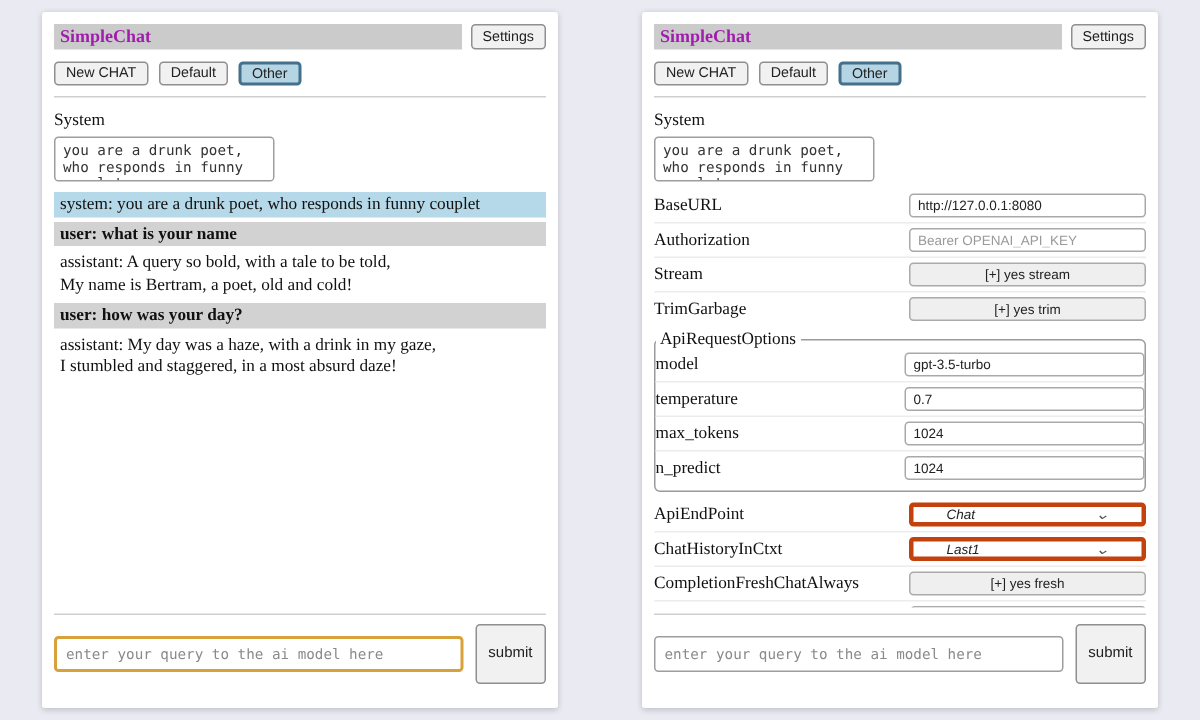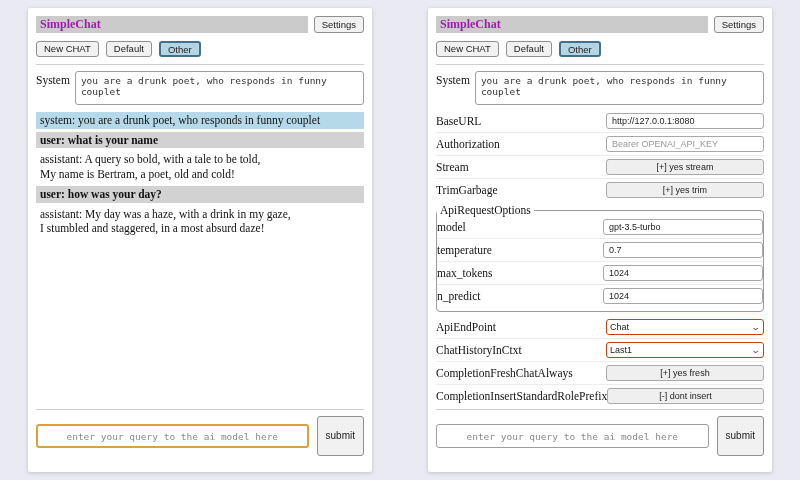--- a/index.html
+++ b/index.html
@@ -28,21 +28,21 @@
     background: #f1f1f1; border: 1px solid #8f8f8f; border-radius: 3px;
     padding: 1px 7px; line-height: 1.2; cursor: pointer;
   }
   .toolbar { display: flex; gap: 7px; margin-top: 8px; height: 16px; }
   .toolbar .btn { height: 16px; }
   .btn.active {
     background: var(--accent-active, #b5d5e4);
     border: 2px solid var(--accent-active-border, #44708c);
   }
   hr { border: 0; border-top: 1px solid #cfcfcf; margin: 7px 0 6px; }
-  .system-row { display: flex; gap: 5px; align-items: flex-start; }
+  .system-row { display: flex; gap: 5px; align-items: flex-start; flex-direction: column; }
   .system-row .syslabel { font-size: 11.5px; padding-top: 3px; color: #111; }
   .system-row textarea {
     flex: 1; height: 34px; resize: none;
     border: 1px solid #9d9d9d; border-radius: 3px;
     font-family: "DejaVu Sans Mono", monospace; font-size: 9.5px;
     padding: 3px 5px; color: #333; outline: none;
   }
   
   .chat-area { flex: 1; overflow: hidden; margin-top: 7px; }
   .msg {
@@ -66,38 +66,38 @@
   }
   .sinput {
     border: 1px solid #a9a9a9; border-radius: 3px; padding: 0 5px; color: #222; outline: none;
   }
   .sinput::placeholder { color: #9a9a9a; }
   .sbutton {
     background: #efefef; border: 1px solid #aaaaaa; border-radius: 3px;
     color: #222; cursor: pointer; padding: 0;
   }
   .sselect {
-    border: 1px solid #c2410c; border-radius: 3px; background: #fff;
+    border: 3px solid #c2410c; border-radius: 3px; background: #fff;
     display: flex; align-items: center; justify-content: space-between;
-    padding: 0 3px; color: #222; cursor: pointer;
+    padding: 0 22px; color: #222; cursor: pointer; font-style: italic;
   }
   .sselect .chev { font-size: 9px; color: #555; line-height: 1; transform: scaleX(1.3); }
   fieldset.api-options {
     border: 1px solid #9a9a9a; border-radius: 4px;
     margin: 3px 0 4px; padding: 0 0 4px;
   }
   fieldset.api-options legend { font-size: 11.5px; padding: 0 3px; color: #111; }
   fieldset.api-options .sinput, fieldset.api-options .sbutton { width: 160px; }
   
   .footer hr { margin: 4px 0 6px; }
   .query-row { display: flex; gap: 8px; align-items: center; margin-bottom: 8px; }
   .query-input {
     flex: 1; height: 24px; border: 1px solid #9d9d9d; border-radius: 3px;
     font-family: "DejaVu Sans Mono", monospace; font-size: 9.5px;
-    padding: 0 6px; color: #444; outline: none; text-align: center;
+    padding: 0 6px; color: #444; outline: none;
   }
   .query-input::placeholder { color: #8a8a8a; }
   .query-input.highlight { border: 2px solid var(--query-highlight-border, #d9a13c); }
   .submit-btn { height: 40px; padding: 1px 8px; font-size: 10px; }
 </style>
 </head>
 <body>
 
 <section class="panel">
   <div class="titlebar">

